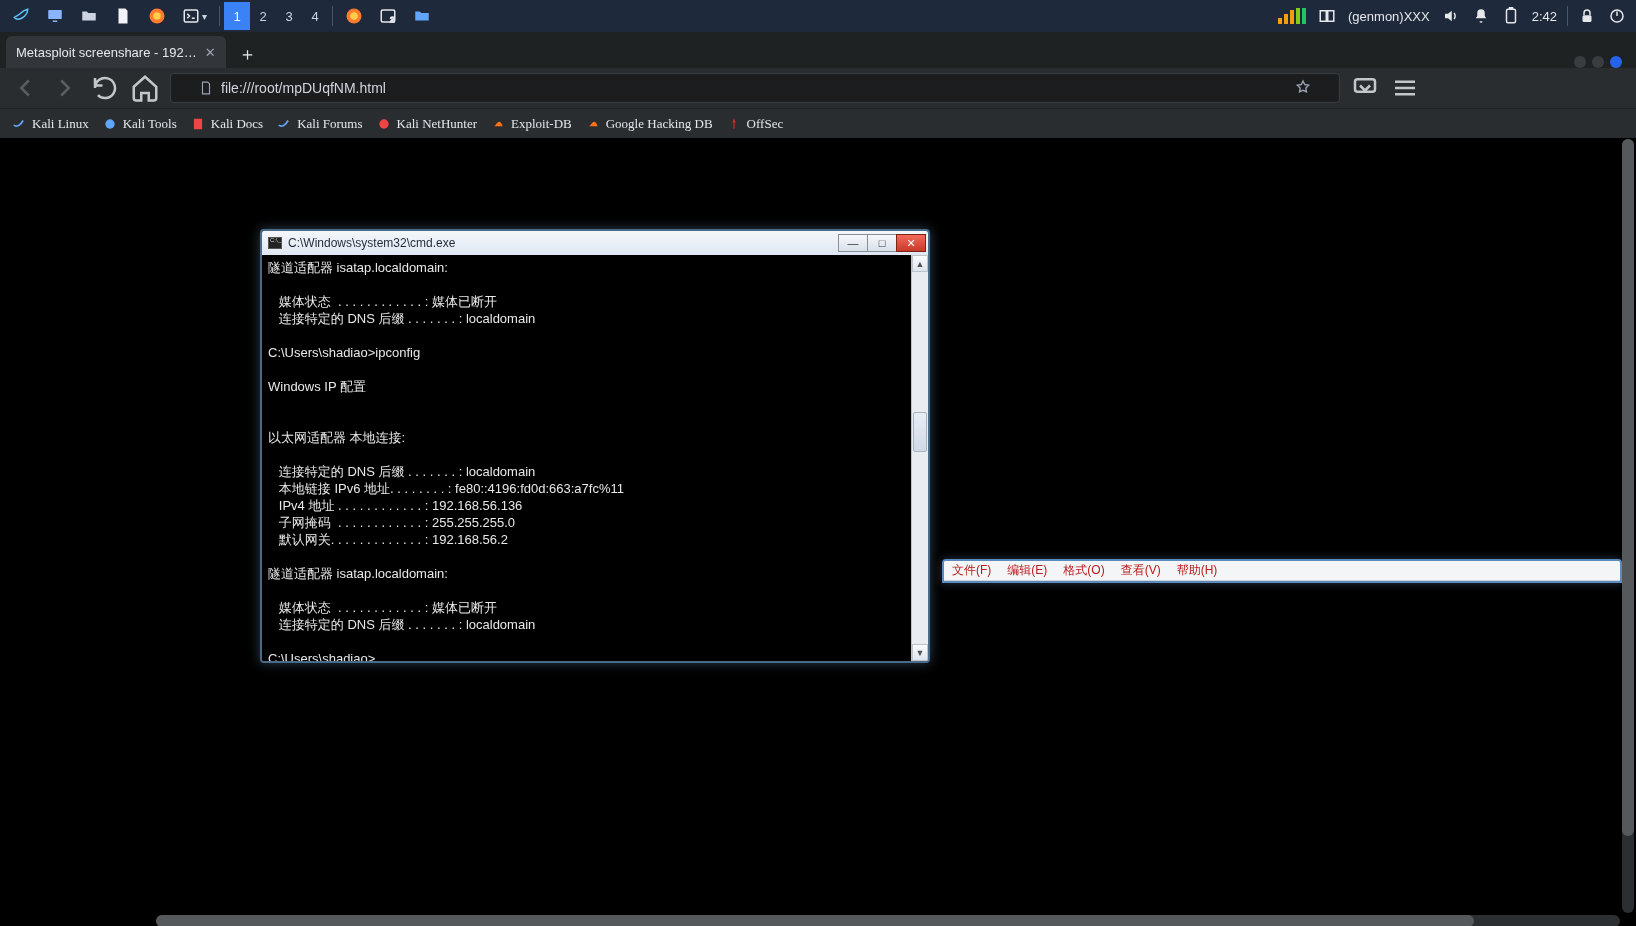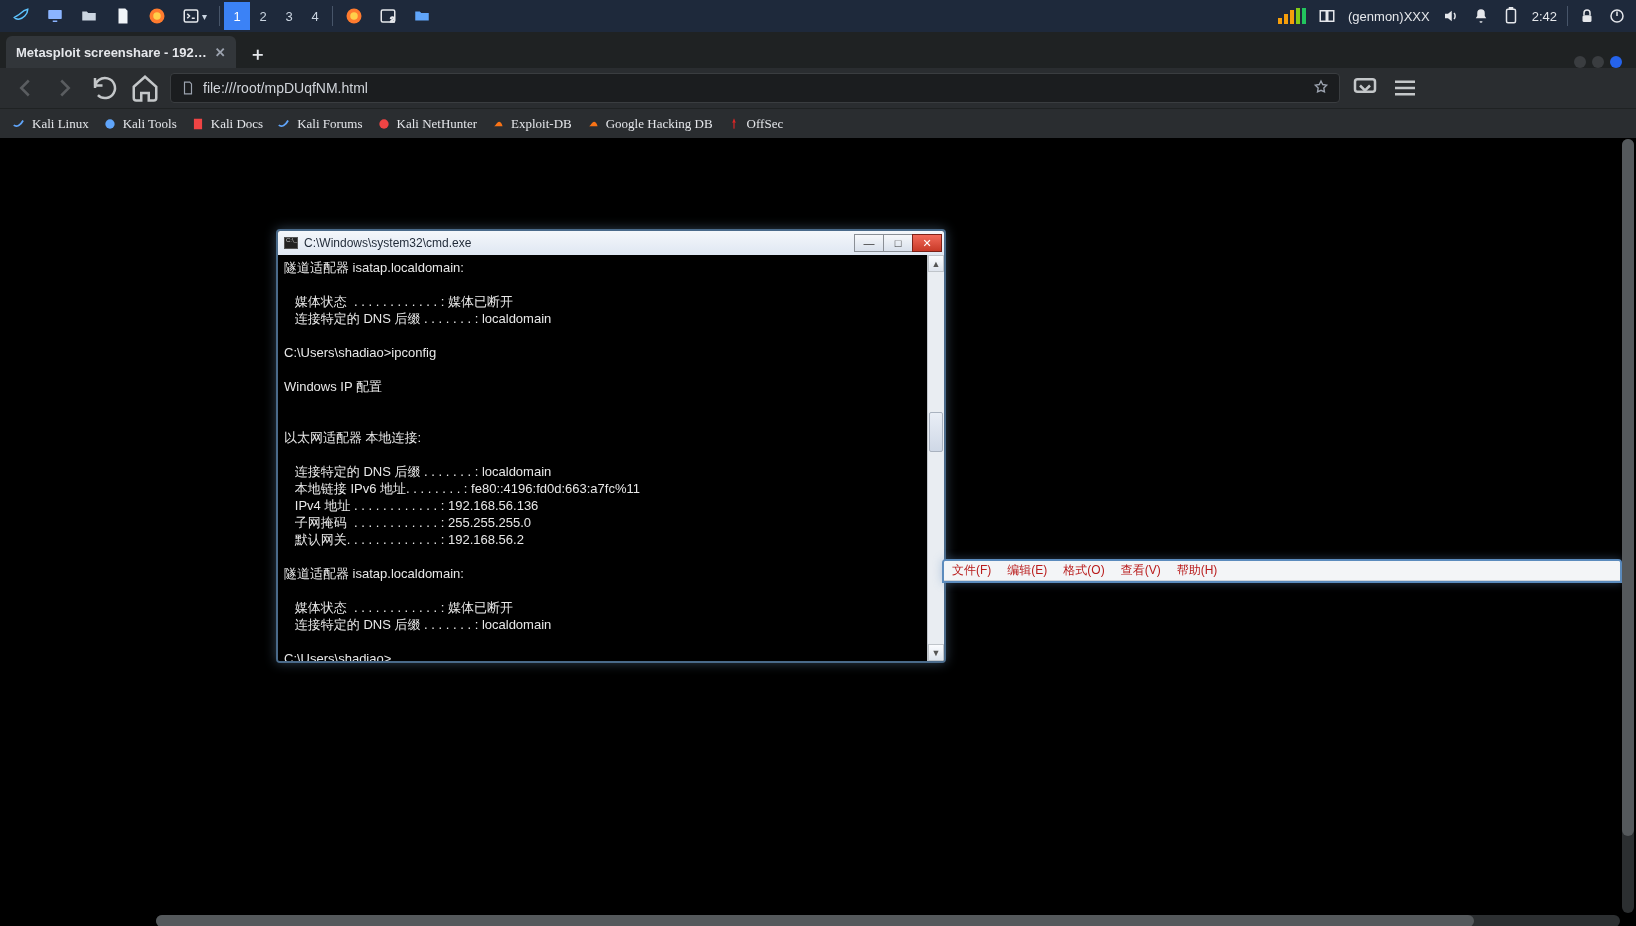--- a/index.html
+++ b/index.html
@@ -60,21 +60,20 @@
 
 .browser-chrome {
   background: #1f2223;
   border-bottom: 1px solid #000;
 }
 .tab-strip {
   height: 36px;
   display: flex;
   align-items: flex-end;
   padding: 8px 6px 0;
-  font-weight: bold;
 }
 .tab {
   background: #32363a;
   height: 32px;
   min-width: 200px;
   display: flex;
   align-items: center;
   padding: 0 10px;
   color: #e5e7eb;
   font-size: 13px;
@@ -110,21 +109,21 @@
 }
 .nav-btn.disabled { color: #5a5d60; }
 .urlbox {
   flex: 1;
   height: 30px;
   background: #1b1d1f;
   border: 1px solid #3a3d40;
   border-radius: 4px;
   display: flex;
   align-items: center;
-  padding: 0 10px;
+  padding: 0 28px;
   color: #d1d5db;
   font-size: 14px;
   gap: 8px;
   max-width: 1170px;
 }
 .urlbox .star { margin-left: auto; color: #9ca3af; }
 .bookmark-bar {
   height: 30px;
   display: flex;
   align-items: center;
@@ -179,21 +178,21 @@
   top: 0;
   left: 0; right: 0;
   height: 90%;
   background: #55595c;
   border-radius: 6px;
 }
 
 
 .cmd-window {
   position: absolute;
-  left: 276px;
+  left: 260px;
   top: 90px;
   width: 670px;
   background: #000;
   border: 2px solid #4a6a8a;
   box-shadow: 0 0 12px rgba(120,160,200,0.4);
   border-radius: 4px;
   overflow: hidden;
 }
 .cmd-titlebar {
   height: 24px;

